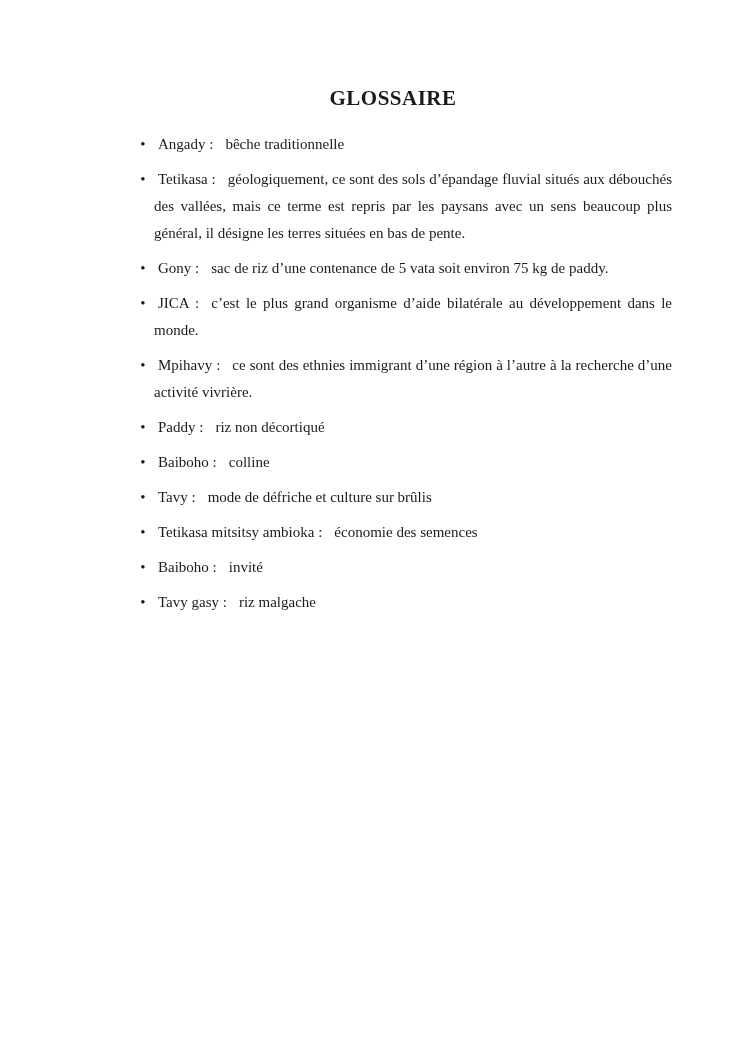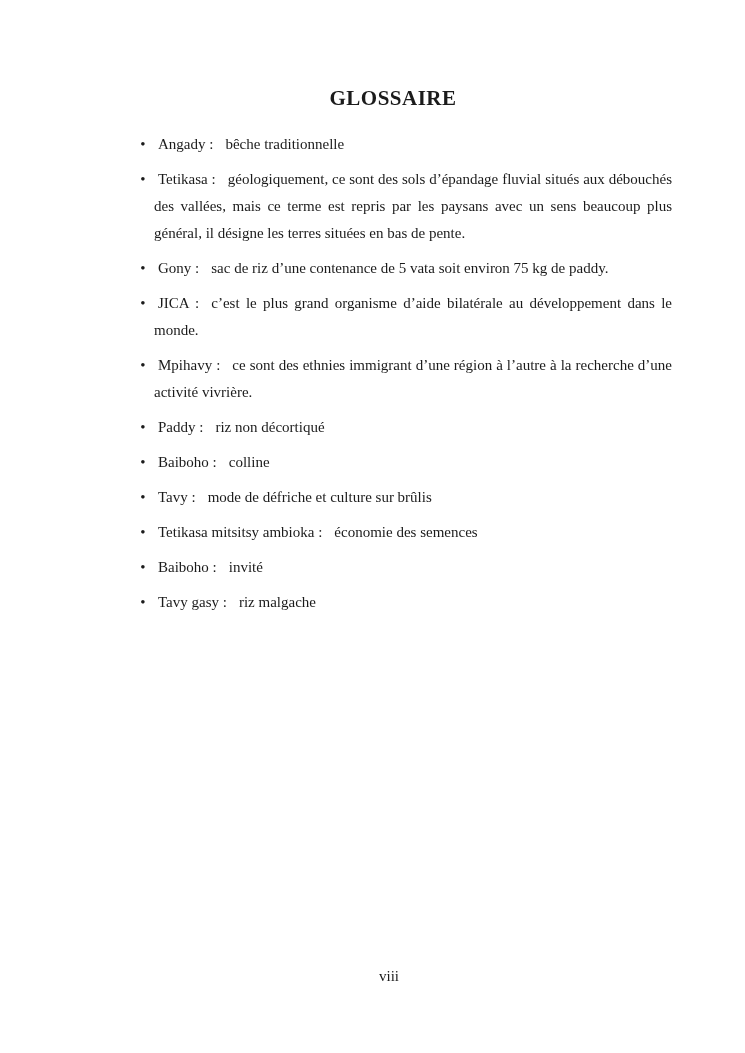--- a/index.html
+++ b/index.html
@@ -112,14 +112,13 @@
         <span class="bullet">•</span><span class="term">Baiboho :</span><span class="def">invité</span>
       </div>
 
       <div class="glossary-item">
         <span class="bullet">•</span><span class="term">Tavy gasy :</span><span class="def">riz malgache</span>
       </div>
 
     </div>
   </div>
 
-  <div class="page-number">viii</div>
 </div>
 
 </body></html>

